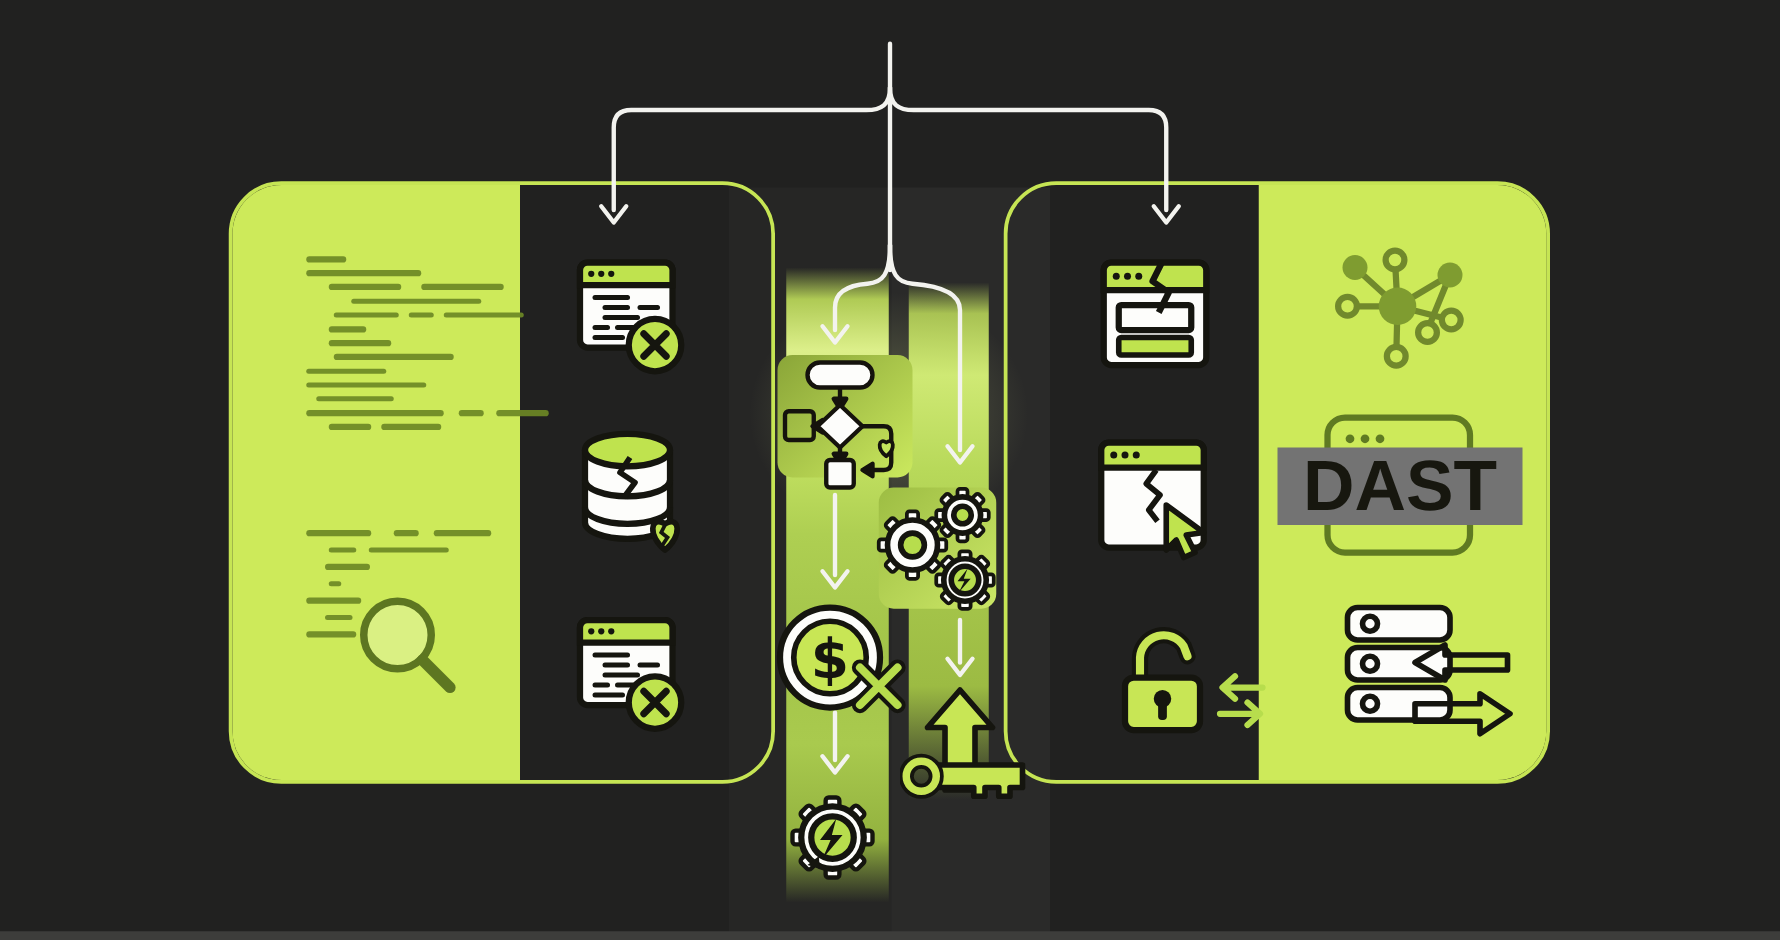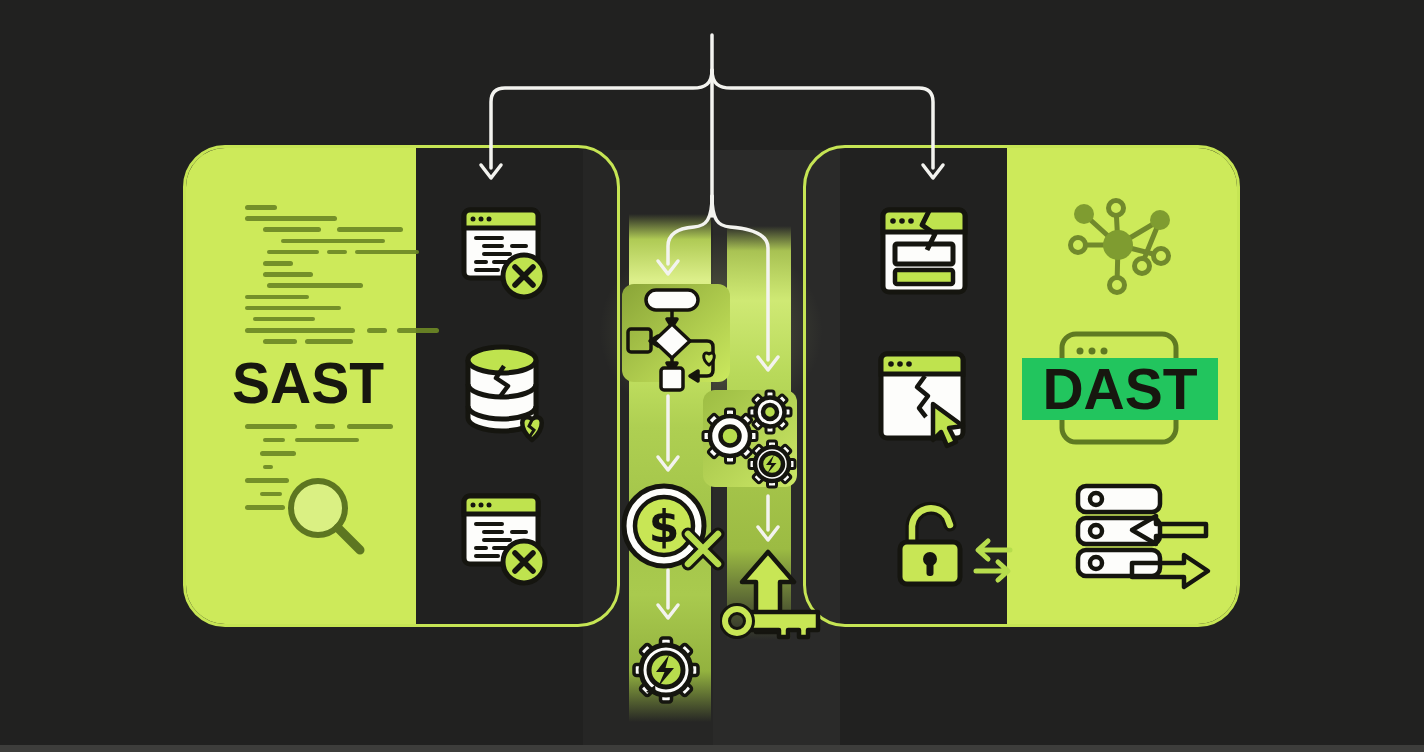--- a/index.html
+++ b/index.html
@@ -19,21 +19,21 @@
     position:absolute;top:0;bottom:0;width:230px;background:#cdea5a;
   }
   #panel-left .panel-fill{left:0;border-radius:39px 0 0 39px;}
   #panel-right .panel-fill{right:0;border-radius:0 39px 39px 0;}
   
   .big-title{
     position:absolute;font-size:57px;font-weight:bold;letter-spacing:0px;
     color:#17170f;text-align:center;line-height:54px;
   }
   #title-sast{left:188px;top:356px;width:240px;}
-  #title-dast{left:1022px;top:358px;width:196px;background:#22c55e;padding:4px 0;}
+  #title-dast{left:1022px;top:358px;width:196px;background:#737373;padding:4px 0;}
   
   .code-block{position:absolute;width:210px;}
   #code-top{left:245px;top:205px;}
   #code-bottom{left:245px;top:424px;}
   .code-row{position:relative;}
   #code-top .code-row{height:11.2px;}
   #code-bottom .code-row{height:13.5px;}
   .code-seg{position:absolute;top:0;height:4.6px;border-radius:3px;background:#6d8825;opacity:.92;}
   
   #col-a{left:583px;top:150px;width:130px;height:602px;background:rgba(255,255,255,0.022);}
@@ -114,21 +114,20 @@
       <div class="code-row">
         <span class="code-seg" style="left: 0px; width: 110px;"></span>
         <span class="code-seg" style="left: 122px; width: 20px;"></span>
         <span class="code-seg" style="left: 152px; width: 42px;"></span>
       </div>
       <div class="code-row">
         <span class="code-seg" style="left: 18px; width: 34px;"></span>
         <span class="code-seg" style="left: 60px; width: 48px;"></span>
       </div>
     </div>
-  <div class="abs big-title" id="title-sast">SAST</div>
   <div class="abs code-block" id="code-bottom">
       <div class="code-row">
         <span class="code-seg" style="left: 0px; width: 52px;"></span>
         <span class="code-seg" style="left: 70px; width: 20px;"></span>
         <span class="code-seg" style="left: 102px; width: 46px;"></span>
       </div>
       <div class="code-row">
         <span class="code-seg" style="left: 18px; width: 22px;"></span>
         <span class="code-seg" style="left: 50px; width: 64px;"></span>
       </div>

